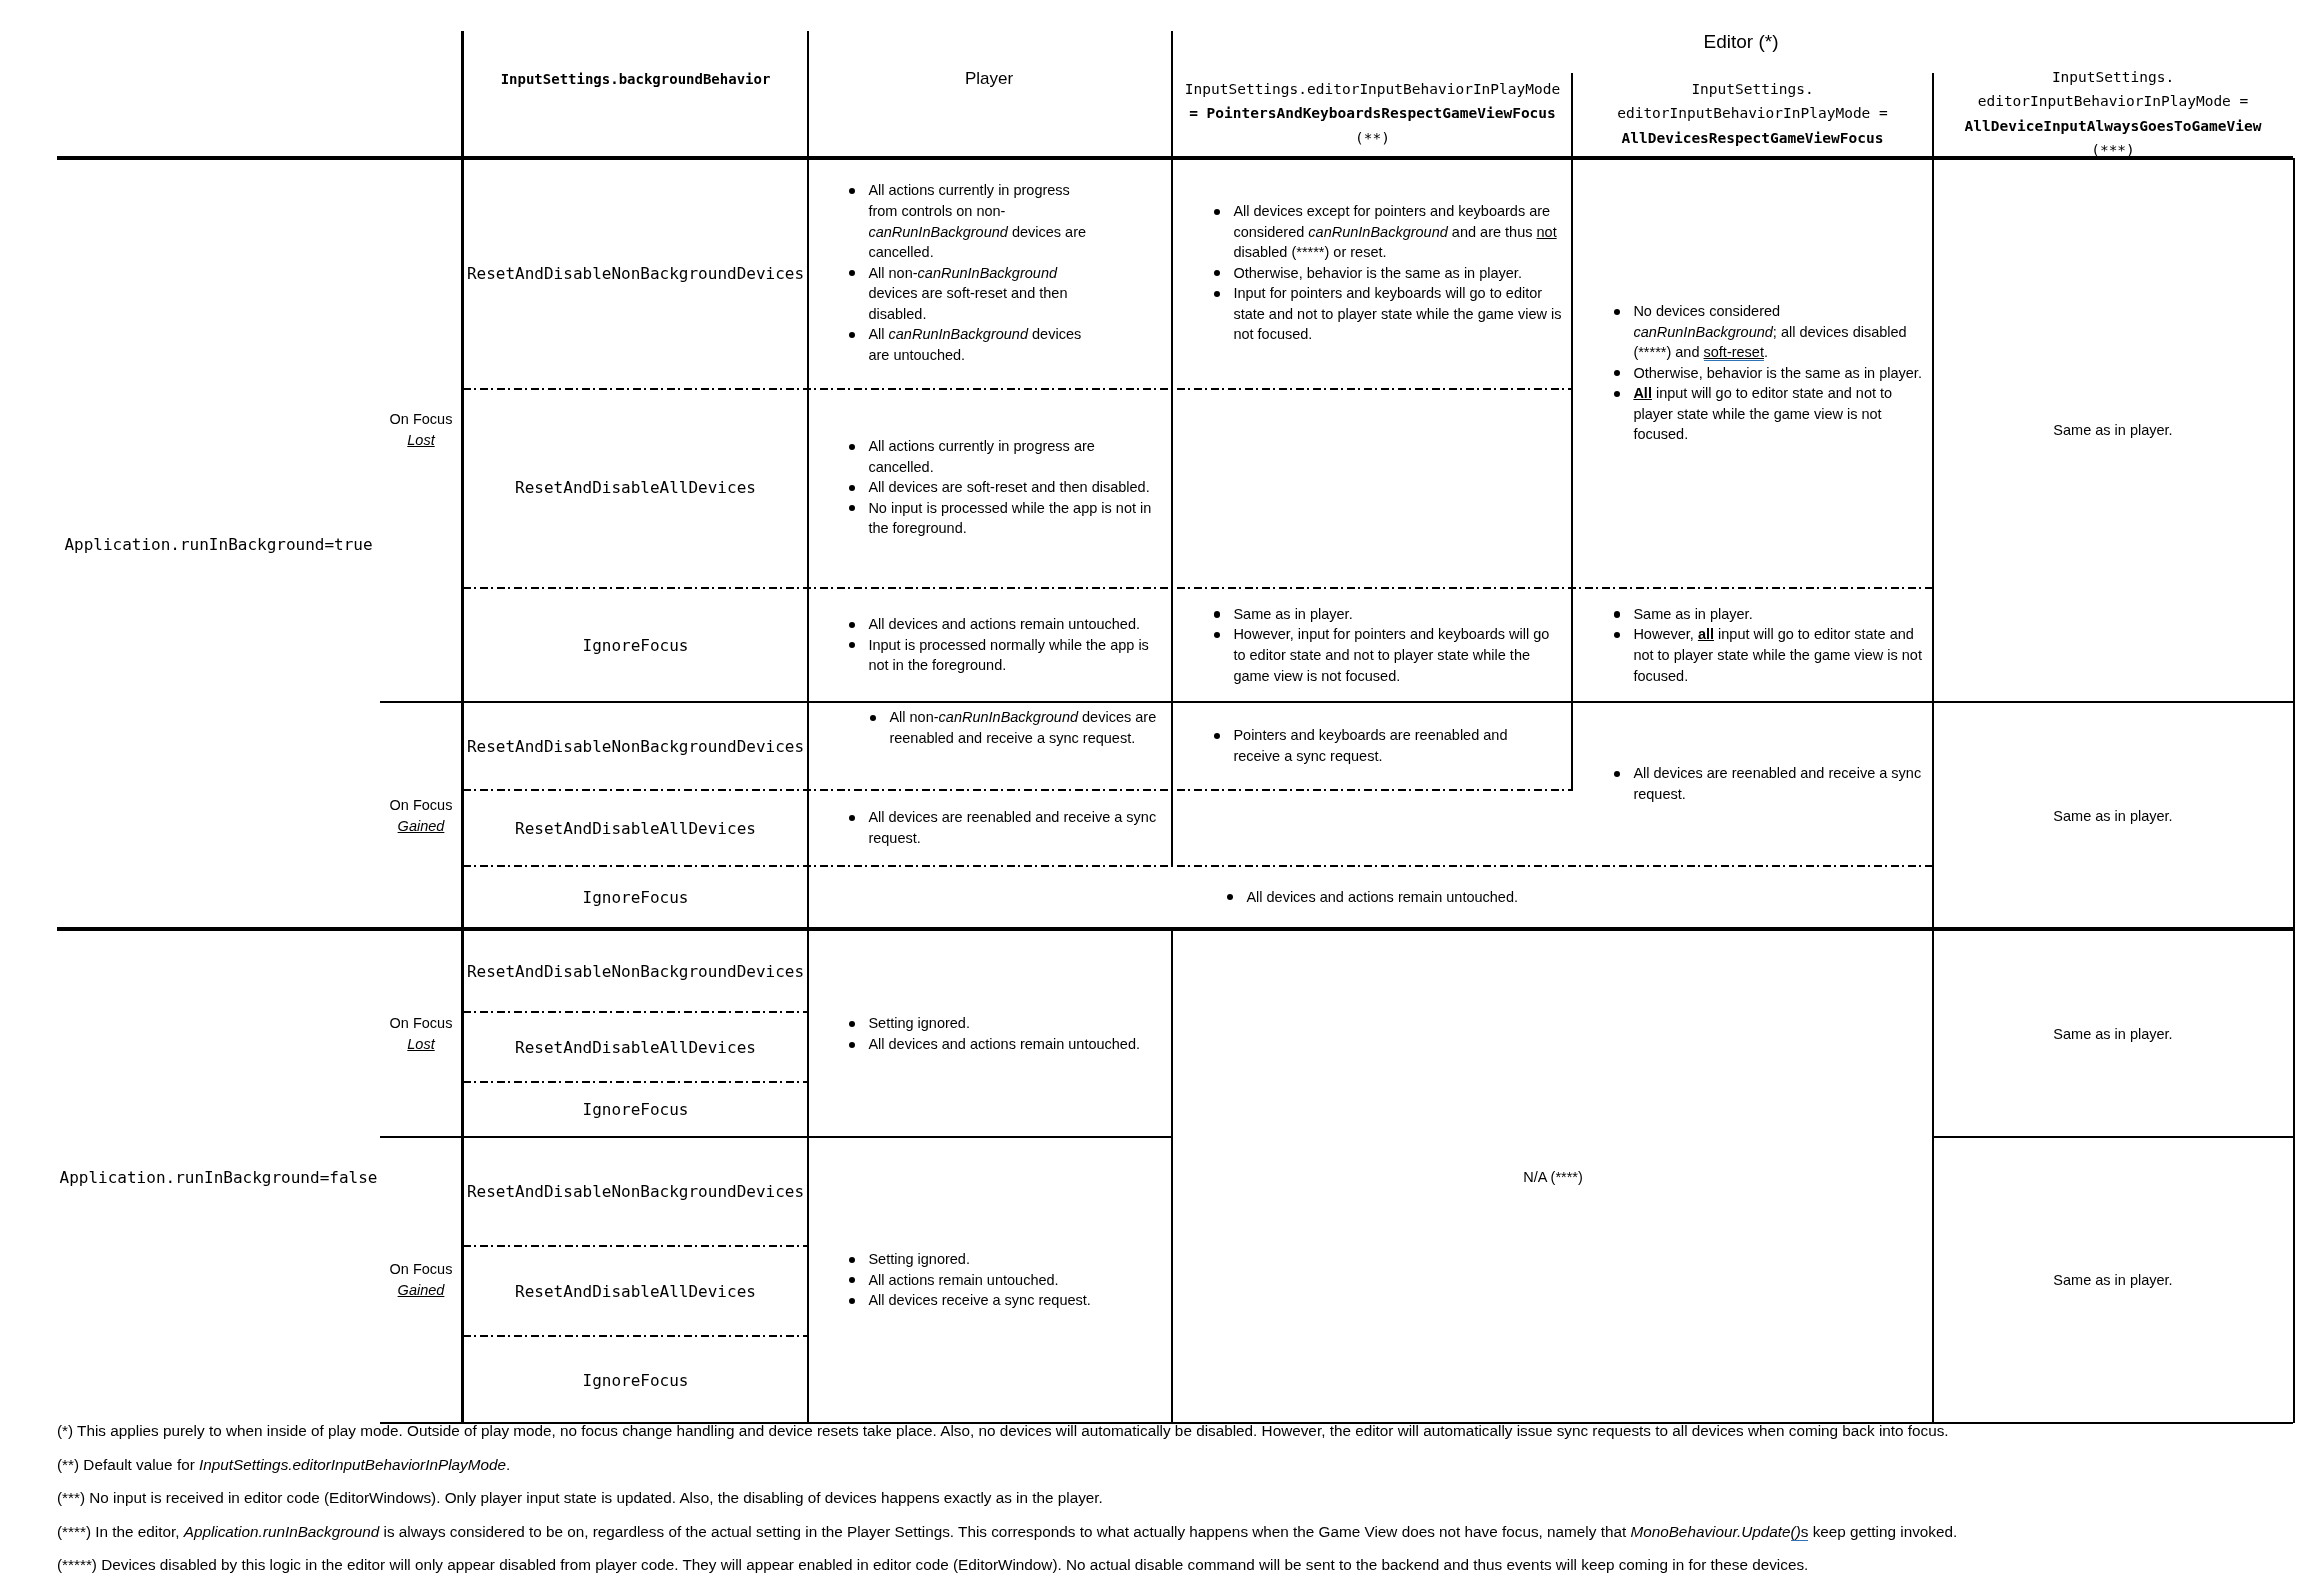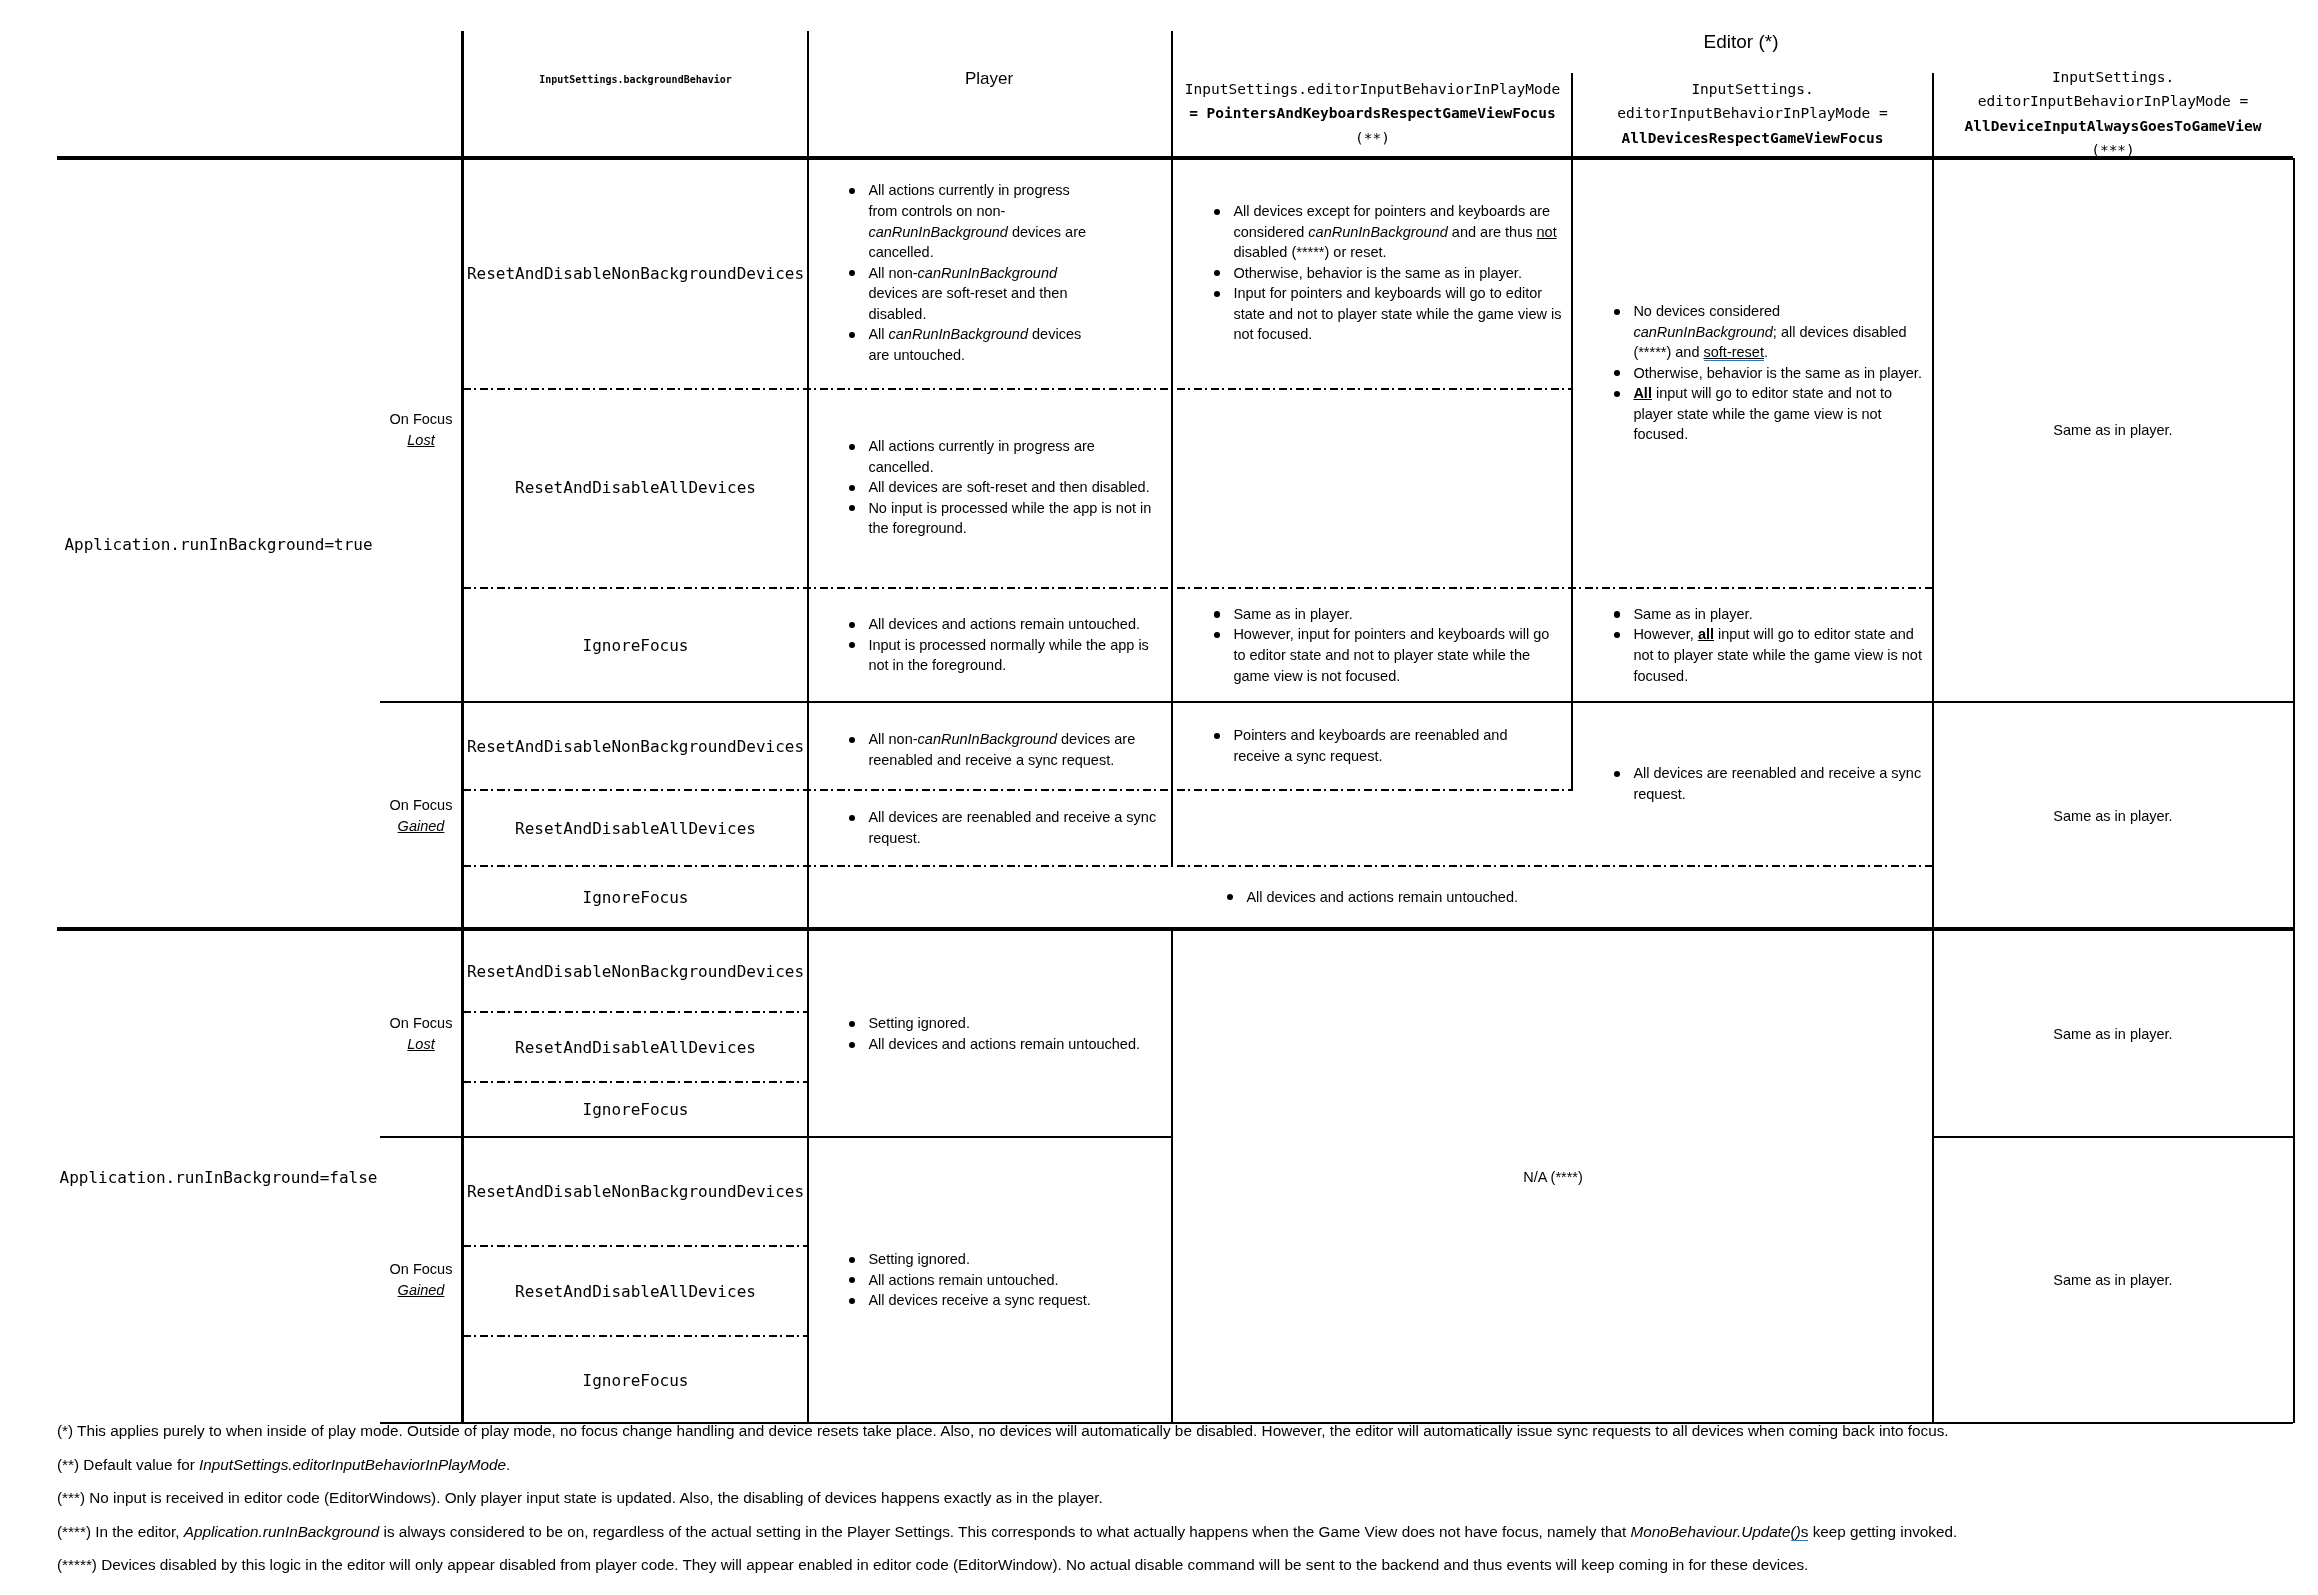--- a/index.html
+++ b/index.html
@@ -7,21 +7,21 @@
     position:relative; width:2319px; height:1596px; background:#ffffff;
     font-family:"Liberation Sans", sans-serif; color:#000;
   }
   .cell { position:absolute; display:flex; align-items:center; box-sizing:border-box; }
   .center { justify-content:center; text-align:center; }
   .mono { font-family:"DejaVu Sans Mono", monospace; }
   .behavior-label { font-size:16px; }
   .runbg-label { font-size:16px; }
   .focus-label { font-size:14.5px; line-height:20.6px; }
   .focus-label .when { font-style:italic; text-decoration:underline; }
-  .hdr-mono-bold { font-size:10px; font-weight:bold;text-align:right; }
+  .hdr-mono-bold { font-size:14px; font-weight:bold;text-align:right; }
   .hdr-plain { font-size:17px; }
   .hdr-editor { font-size:19px;padding-left:16px; }
   .hdr-sub { font-size:14.5px; line-height:24.4px; white-space:nowrap; }
   .hdr-sub .ln { display:block; }
   .hdr-sub .ln.b { font-weight:bold; }
   .plain-cell { font-size:14.5px; }
   
   .bullets { width:100%; }
   .bullets ul { margin:0; padding:0 9.2px 0 37px; list-style:none; }
   .bullets li { position:relative; padding-left:24.4px; font-size:14.5px; line-height:20.6px; }
@@ -117,21 +117,21 @@
         <li><span class="seg">All devices are soft-reset and then disabled.</span></li>
         <li><span class="seg">No input is processed while the app is not in the foreground.</span></li>
       </ul>
     </div>
   <div class="cell bullets" style="left:807px;top:588px;width:364px;height:114px;">
       <ul>
         <li><span class="seg">All devices and actions remain untouched.</span></li>
         <li><span class="seg">Input is processed normally while the app is not in the foreground.</span></li>
       </ul>
     </div>
-  <div class="cell bullets" style="left:807px;top:706px;width:364px;height:88px;">
+  <div class="cell bullets" style="left:807px;top:684px;width:364px;height:88px;padding-left:21px;">
       <ul>
         <li><span class="seg">All non-</span><span class="seg i">canRunInBackground</span><span class="seg"> devices are reenabled and receive a sync request.</span></li>
       </ul>
     </div>
   <div class="cell bullets" style="left:807px;top:790px;width:364px;height:76px;">
       <ul>
         <li><span class="seg">All devices are reenabled and receive a sync request.</span></li>
       </ul>
     </div>
   <div class="cell bullets" style="left:807px;top:930px;width:364px;height:208px;">

